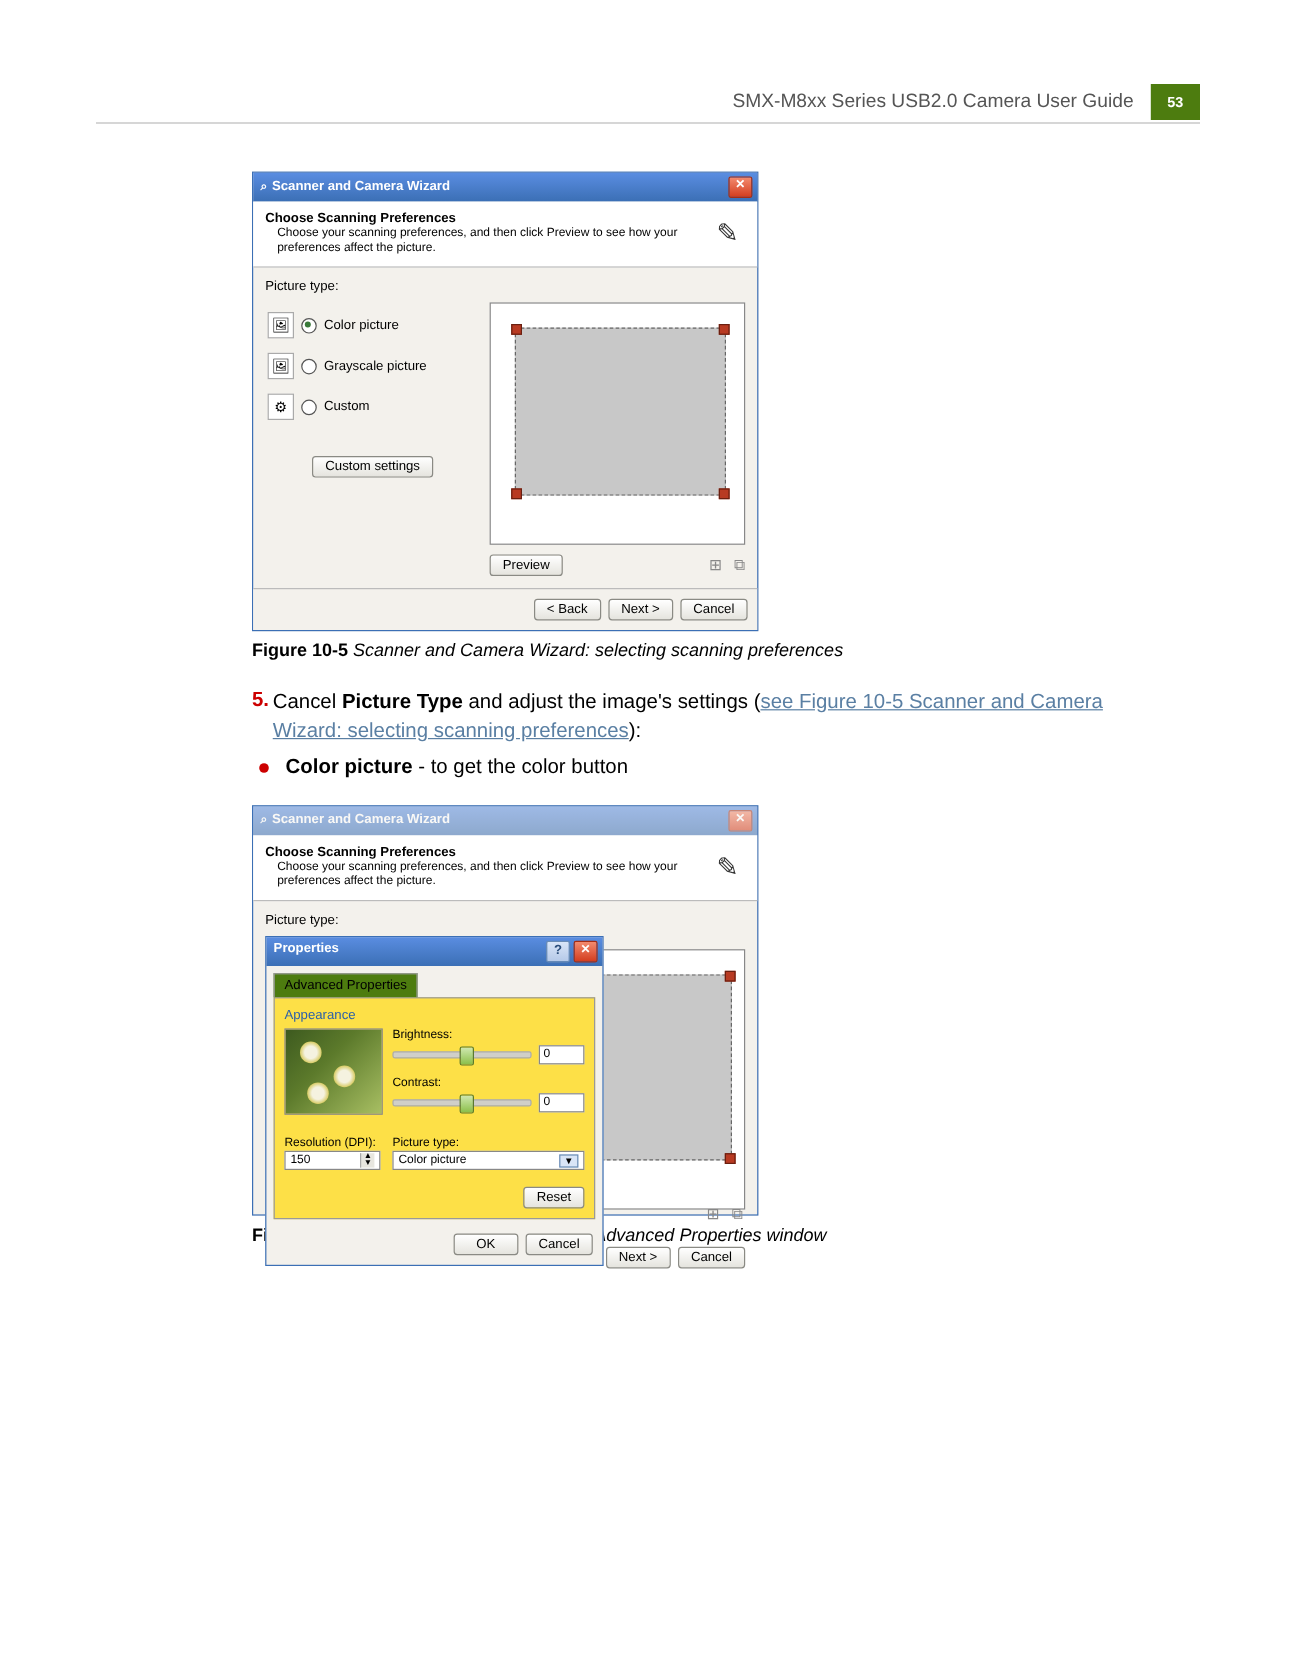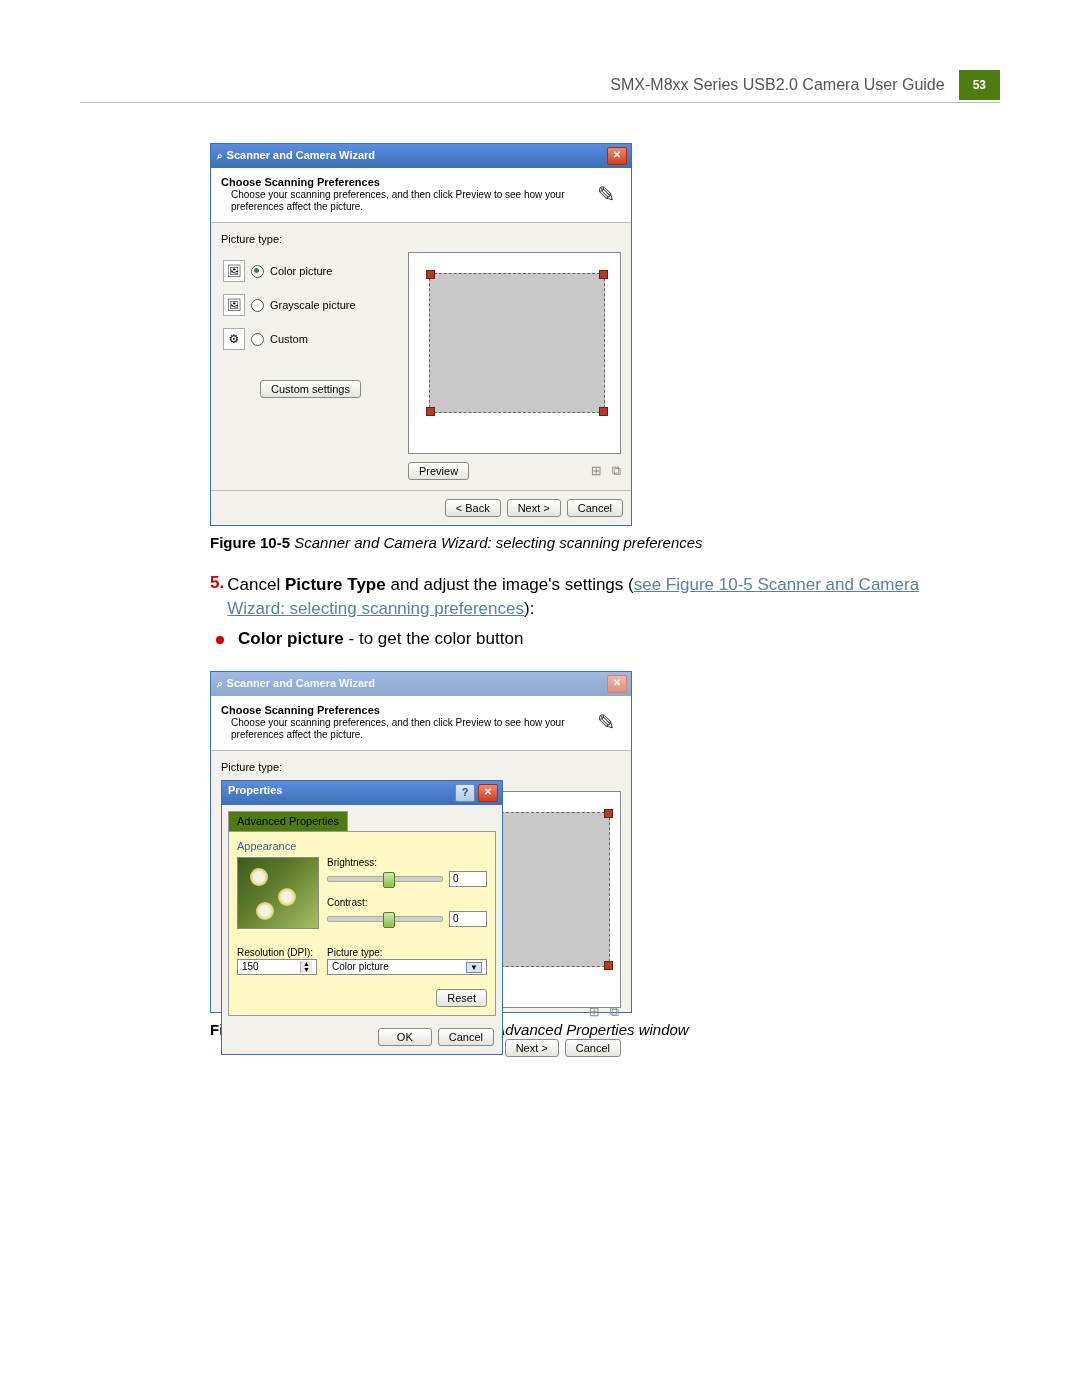--- a/index.html
+++ b/index.html
@@ -162,21 +162,21 @@
     background:linear-gradient(to bottom,#5a8de1,#3b6fb5);
     color:#fff;font-weight:bold;padding:3px 4px 3px 6px;
     display:flex;justify-content:space-between;
   }
   .props-title-right { display:flex; gap:3px; }
   .tab {
     display:inline-block;background:#4d7c0f;border:1px solid #999;border-bottom:none;
     padding:3px 8px;margin:6px 0 0 6px;font-size:11px;position:relative;z-index:3;
   }
   .tab-panel {
-    border:1px solid #999;margin:0 6px 6px 6px;padding:8px;background:#fef9c3;
+    border:1px solid #999;margin:0 6px 6px 6px;padding:8px;background:#fde047;
   }
   .fieldset-label { color:#2a5faa; font-size:11px; }
   .appearance-row { display:flex; gap:8px; margin-top:4px; }
   .thumb {
     width:80px;height:70px;border:1px solid #888;background:linear-gradient(135deg,#3d5a1f 0%,#5c7a2b 40%,#a8bf63 100%);
     position:relative;overflow:hidden;
   }
   .flower { position:absolute;width:18px;height:18px;background:radial-gradient(circle,#f5f2e0 40%,#d8cc66 70%);border-radius:50%; }
   .f1{top:10px;left:12px;} .f2{top:30px;left:40px;} .f3{top:44px;left:18px;}
   .slider-block { flex:1; font-size:10px; }

